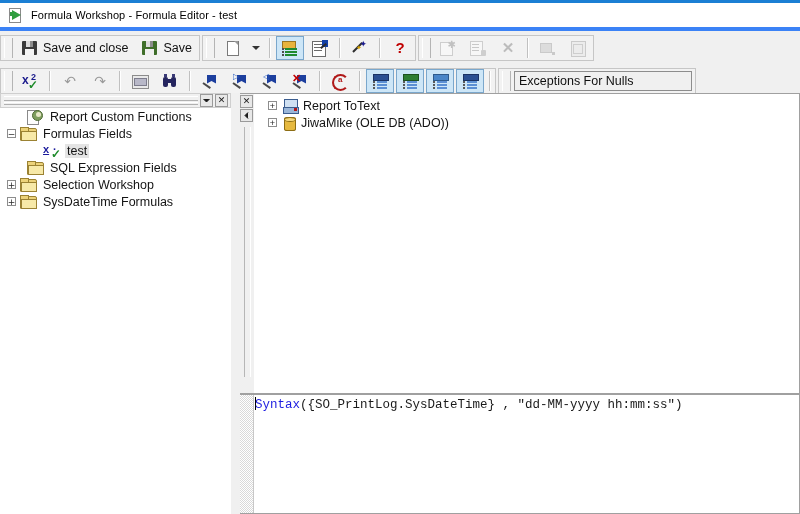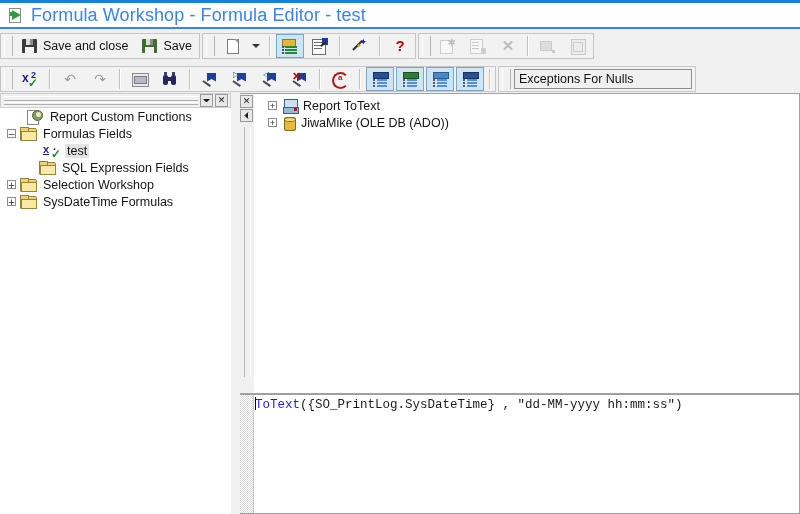--- a/index.html
+++ b/index.html
@@ -52,32 +52,32 @@
     border-top: 5px solid transparent;
     border-bottom: 5px solid transparent;
     border-left: 9px solid #2f9e3f;
   }
   .title-icon .t-arrow2 {
     position: absolute; left: 2px; top: 5px;
     width: 6px; height: 4px;
     background: #2f9e3f;
   }
   .title-text {
-    font-size: 18px;
-    color: #3b82f6;
+    font-size: 11px;
+    color: #000000;
     letter-spacing: 0.1px;
     white-space: nowrap;
   }
 
   
   .toolbars {
     position: absolute; top: 27px; left: 0;
     width: 800px; height: 68px;
     background: #f0f0f0;
-    border-top: 2px solid #3b82f6;
+    border-top: 4px solid #3b82f6;
     box-sizing: border-box;
   }
   .toolbar-row {
     position: relative;
     height: 32px;
     display: flex;
     align-items: center;
     box-sizing: border-box;
   }
   .toolbar-row.row1 { height: 34px; }
@@ -721,21 +721,21 @@
         <div class="tnode selected" style="padding-left:30px;">
           <span class="expander none"></span>
           <span class="ico-formula">
             <span class="xt">x</span>
               <span class="dot">·</span>
               <span class="chk">✓</span>
           </span>
           <span class="tlabel">test</span>
         </div>
 
-        <div class="tnode" style="padding-left:26px;">
+        <div class="tnode" style="padding-left:14px;">
           <span class="expander none"></span>
           <span class="folder">
             <span class="back"></span>
               <span class="tab"></span>
               <span class="front"></span>
           </span>
           <span class="tlabel">SQL Expression Fields</span>
         </div>
 
         <div class="tnode" style="padding-left:7px;">
@@ -790,17 +790,17 @@
               <span class="cyl"></span>
                 <span class="top"></span>
             </span>
             <span>JiwaMike (OLE DB (ADO))</span>
           </div>
         </div>
       </div>
 
       <div class="formula-frame">
         <div class="gutter"></div>
-        <div class="code"><span class="caretbar"></span><span class="kw">ToText</span><span class="pl">({SO_PrintLog.SysDateTime} , "dd-MM-yyyy hh:mm:ss")</span></div>
+        <div class="code"><span class="caretbar"></span><span class="kw">Syntax</span><span class="pl">({SO_PrintLog.SysDateTime} , "dd-MM-yyyy hh:mm:ss")</span></div>
       </div>
     </div>
   </div>
 </div>
 
 </body></html>

